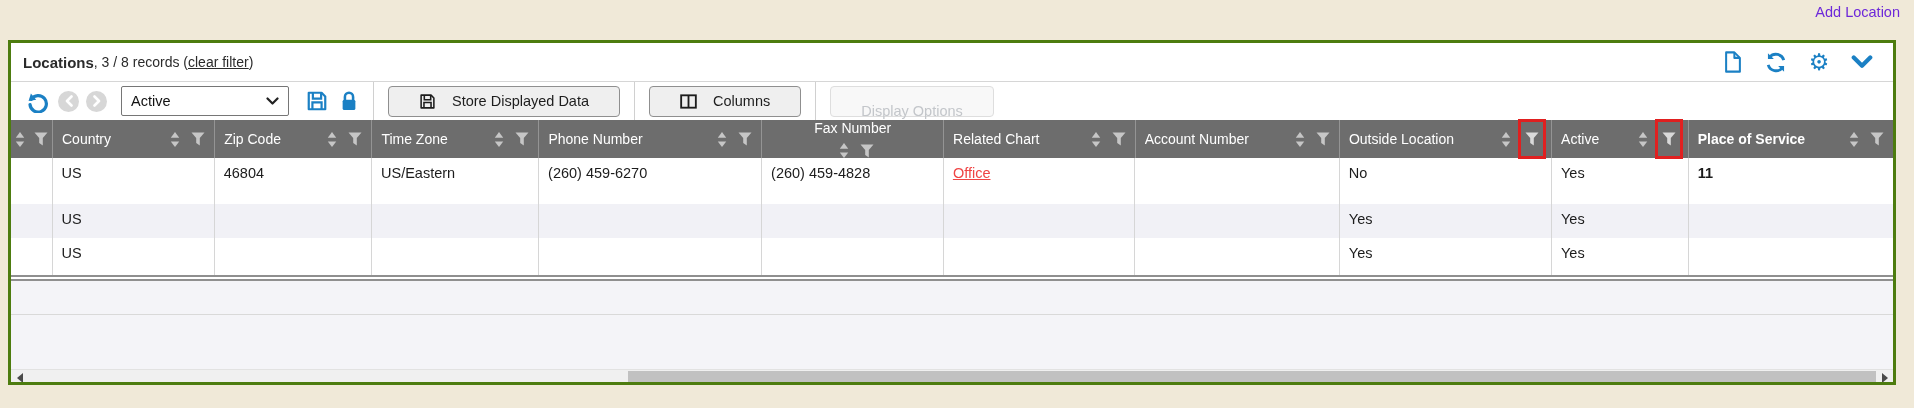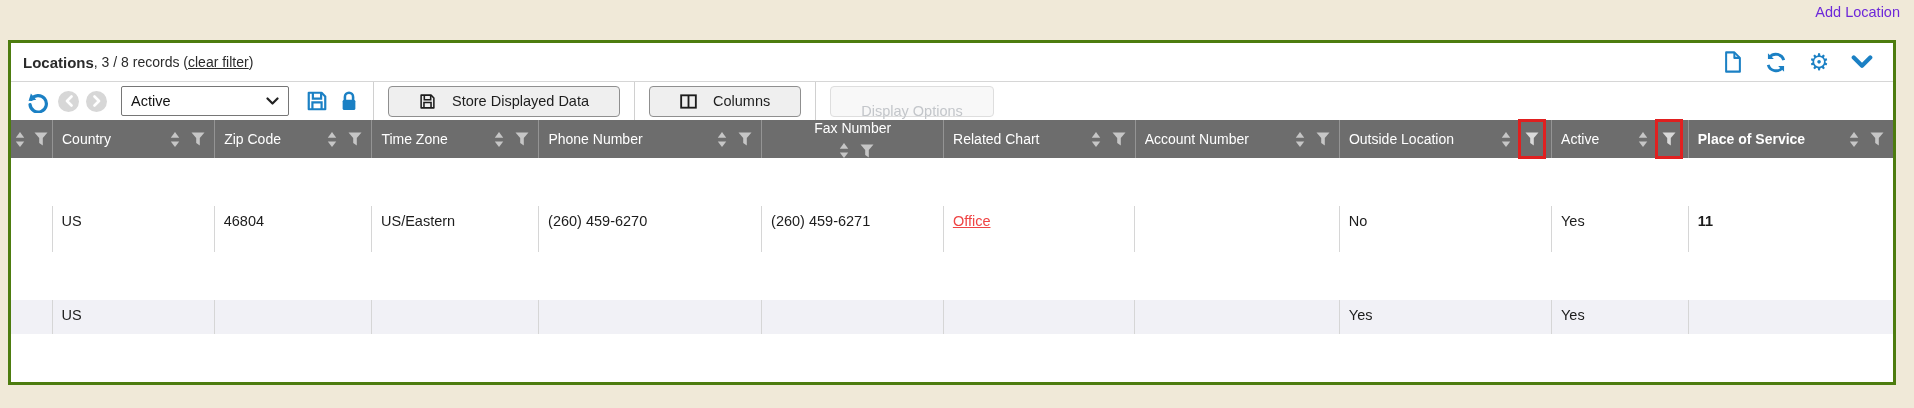--- a/index.html
+++ b/index.html
@@ -43,21 +43,21 @@
   
   .grid-header { display:flex; background:#6d6d6d; height:38px; overflow:visible; }
   .hcell { display:flex; align-items:center; color:#fff; font-size:14px; padding:0 9px;
            border-right:1px solid #949494; overflow:visible; cursor:pointer; }
   .hcell:last-child { border-right:none; }
   .hcell .hlabel { flex:1; white-space:nowrap; overflow:hidden; }
   .hcell .hicons { display:flex; align-items:center; gap:11px; margin-left:8px; }
   .hcell.icons-only { justify-content:center; } .hcell.icons-only .hicons-center { display:flex; gap:9px; align-items:center; }
   .red-box { border:3px solid #e02020; padding:10px 4px; margin:-10px -4px; display:flex; align-items:center; }
 
-  .grid-row { display:flex; background:#fff;margin-top:48px; }
+  .grid-row { display:flex; background:#fff; }
   .grid-row.alt { background:#f1f1f6; }
   .r1 { height:46px; } .r2 { height:34px; } .r3 { height:37px; }
   .cell { font-size:14.5px; color:#1c1c1c; padding:7px 9px 0 9px; border-right:1px solid #d6d6d6;
           white-space:nowrap; overflow:hidden; }
   .cell:last-child { border-right:none; }
   .cell-link { text-decoration:underline; cursor:pointer; color:#ef4444; }
 
   
   .c0{width:42px;} .c1{width:165px;} .c2{width:160px;} .c3{width:170px;} .c4{width:227px;}
   .c5{width:185px;flex-direction:column;} .c6{width:195px;} .c7{width:208px;} .c8{width:216px;} .c9{width:139px;} .c10{width:208px;font-weight:bold;}
@@ -340,21 +340,21 @@
         </span>
       </div>
     </div>
 
     <div class="grid-row r1">
       <div class="cell c0"></div>
       <div class="cell c1">US</div>
       <div class="cell c2">46804</div>
       <div class="cell c3">US/Eastern</div>
       <div class="cell c4">(260) 459-6270</div>
-      <div class="cell c5">(260) 459-6271</div>
+      <div class="cell c5">(260) 459-4828</div>
       <div class="cell c6">
         <span class="cell-link">Office</span>
       </div>
       <div class="cell c7"></div>
       <div class="cell c8">No</div>
       <div class="cell c9">Yes</div>
       <div class="cell c10">11</div>
     </div>
 
     <div class="grid-row alt r2">

